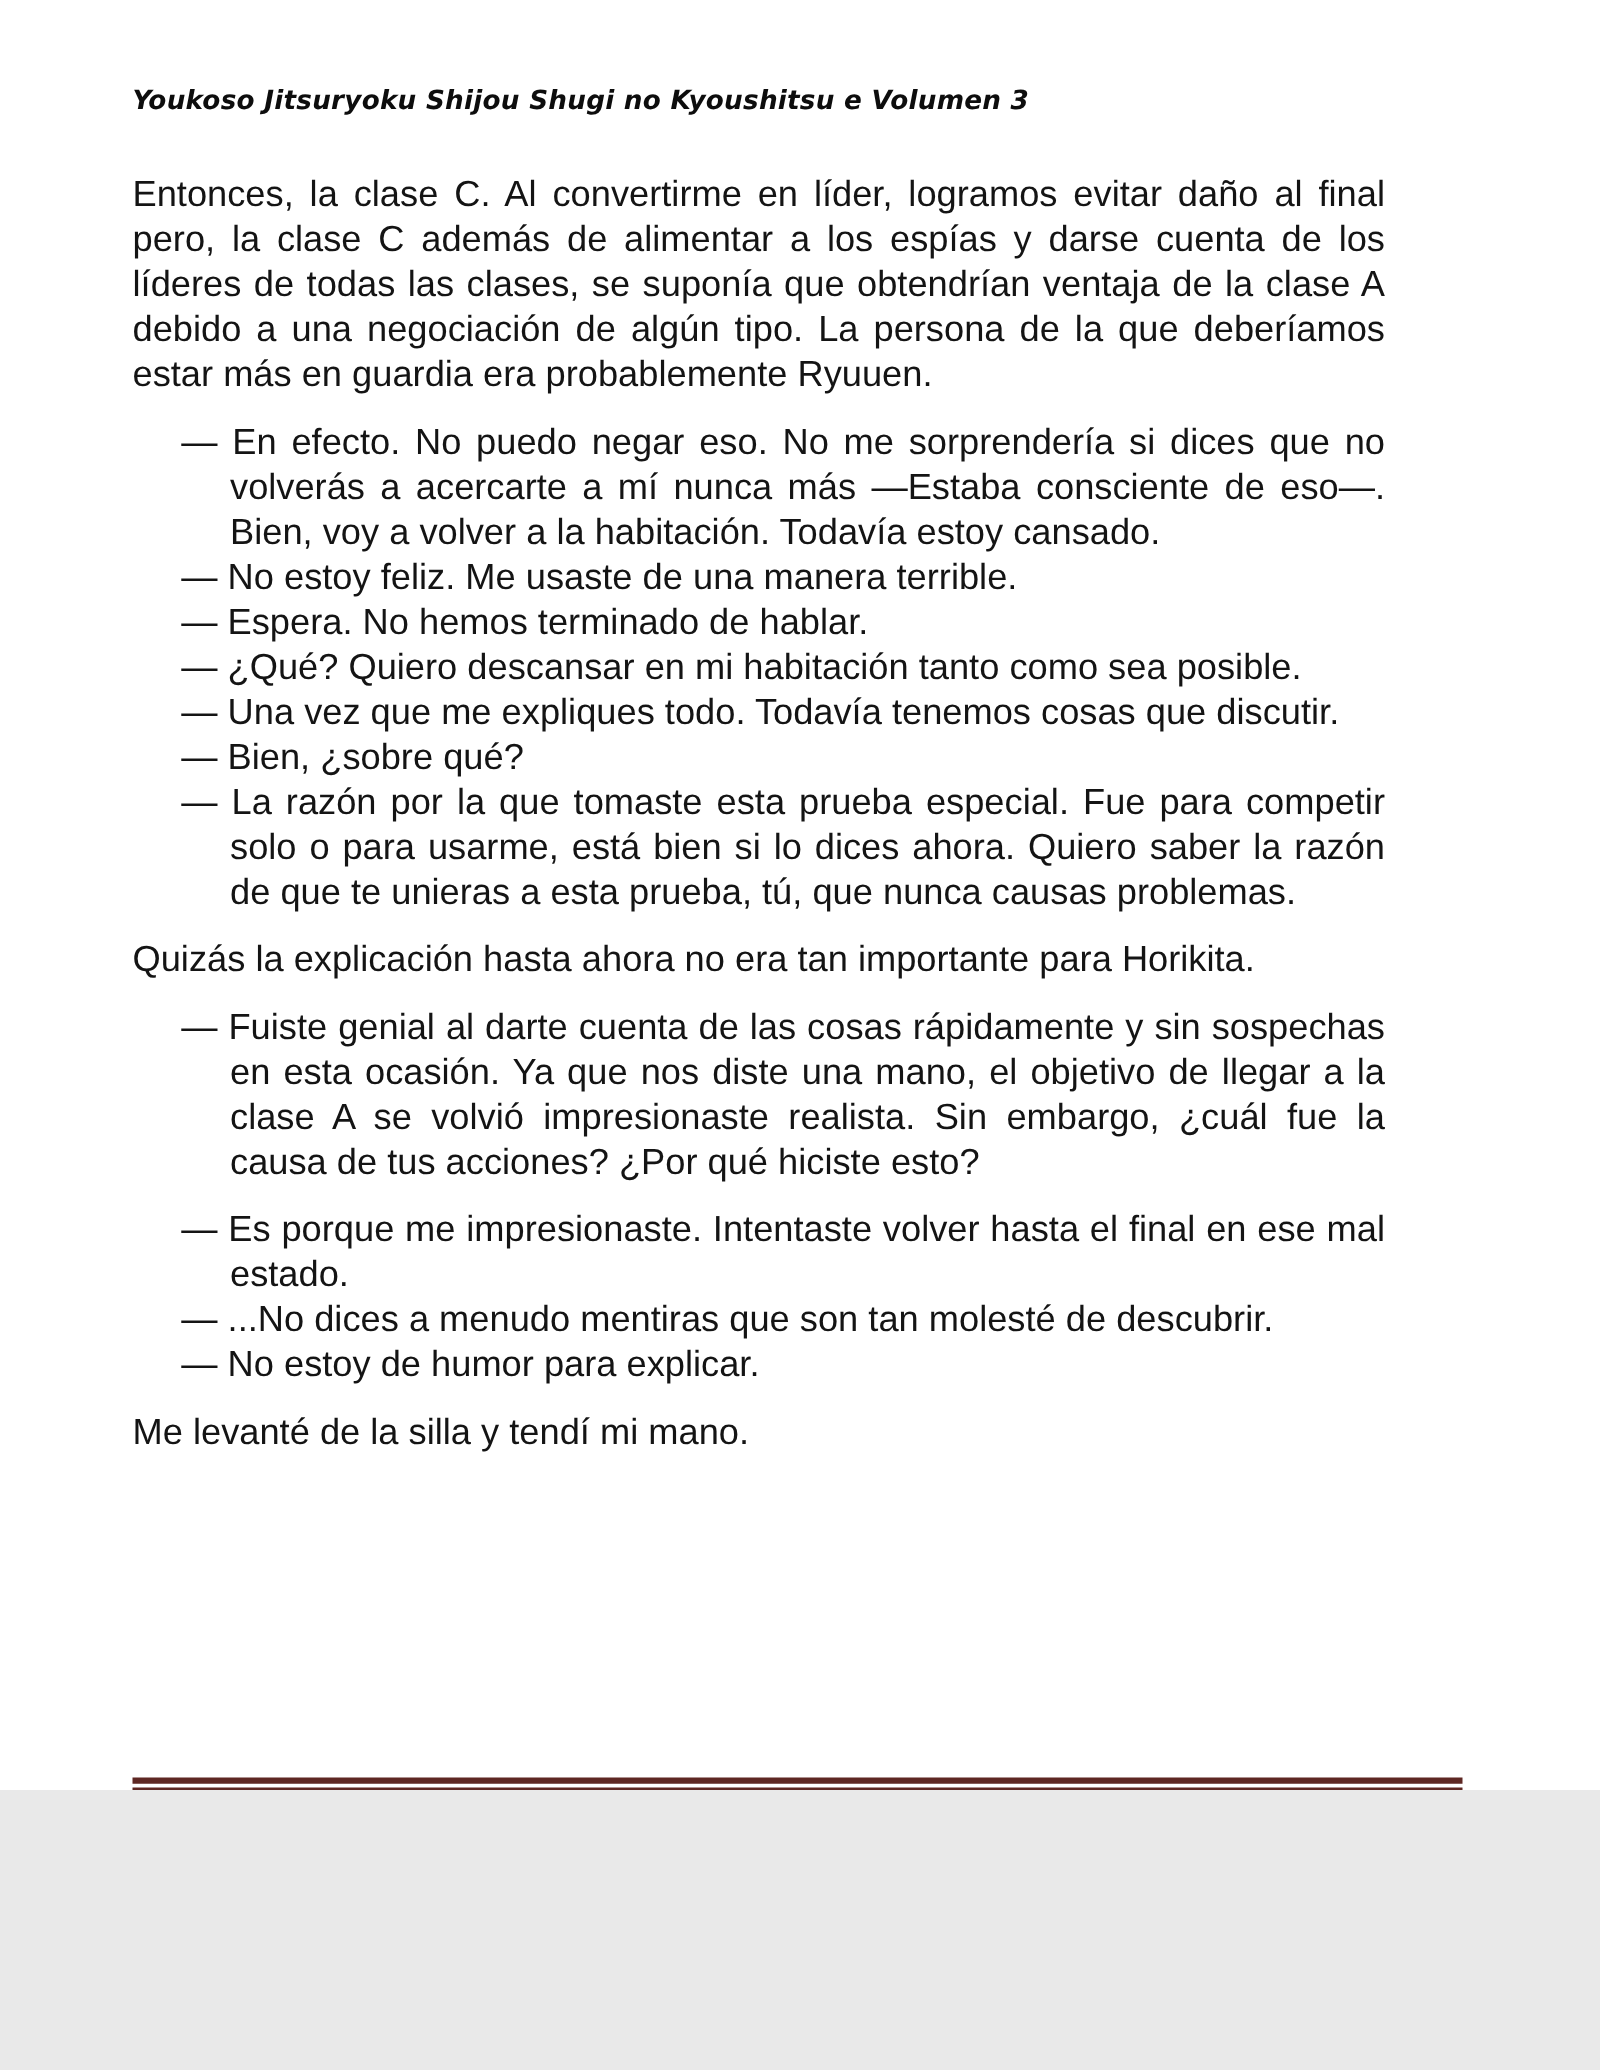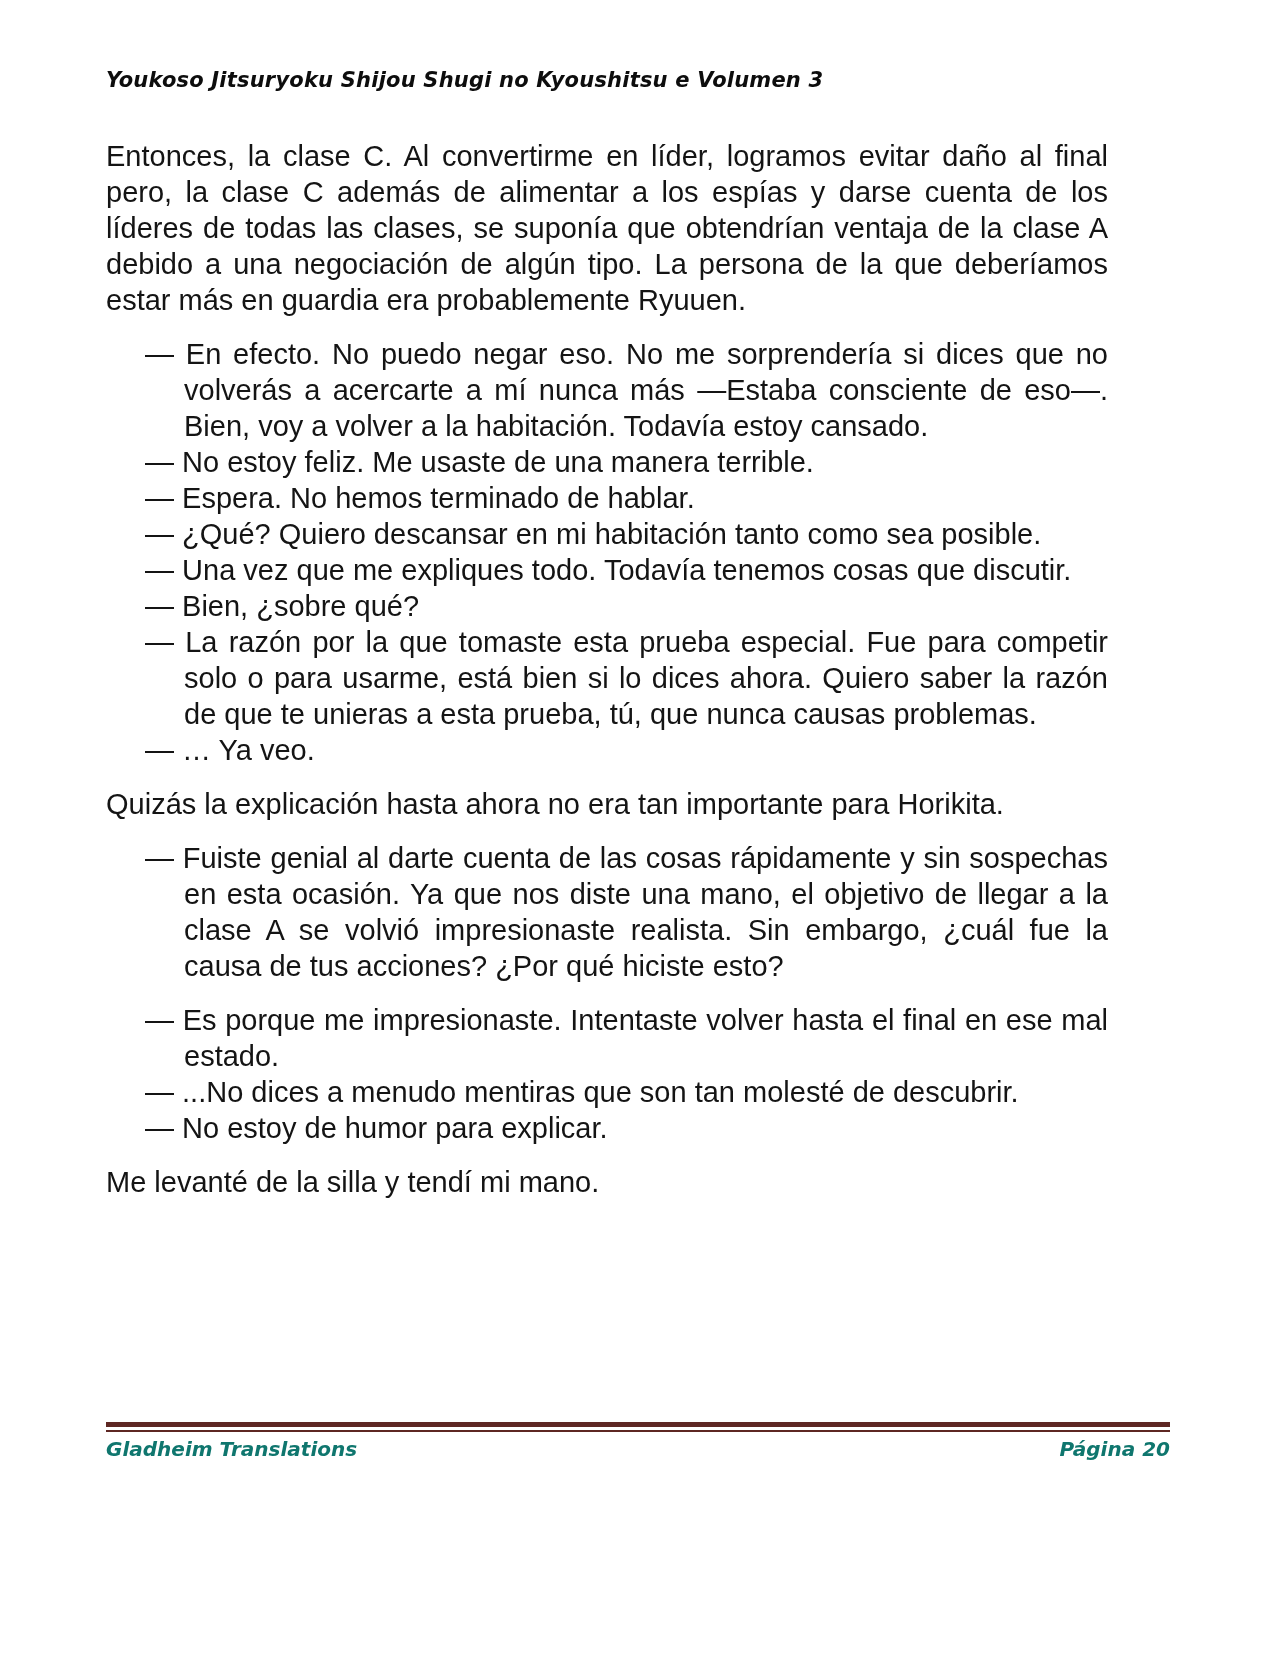--- a/index.html
+++ b/index.html
@@ -1,20 +1,20 @@
 <!DOCTYPE html>
 <html style="--rule-color: #5e2723;"><head>
 <meta charset="utf-8">
 <style>
   * { margin: 0; padding: 0; box-sizing: border-box; }
   html, body { background: #e9e9e9; }
   .page {
     position: relative;
     width: 1280px;
-    height: 1656px;
+    height: 1432px;
     margin: 0 auto;
     background: #ffffff;
     font-family: "Liberation Sans", sans-serif;
     color: #141414;
     overflow: hidden;
   }
   .header {
     position: absolute;
     top: 68px;
     left: 106px;
@@ -75,21 +75,20 @@
   <div class="content">
       <p class="para">Entonces, la clase C. Al convertirme en líder, logramos evitar daño al final pero, la clase C además de alimentar a los espías y darse cuenta de los líderes de todas las clases, se suponía que obtendrían ventaja de la clase A debido a una negociación de algún tipo. La persona de la que deberíamos estar más en guardia era probablemente Ryuuen.</p>
       <div class="dialogue-block">
         <p class="dialogue-line">— En efecto. No puedo negar eso. No me sorprendería si dices que no volverás a acercarte a mí nunca más —Estaba consciente de eso—. Bien, voy a volver a la habitación. Todavía estoy cansado.</p>
         <p class="dialogue-line">— No estoy feliz. Me usaste de una manera terrible.</p>
         <p class="dialogue-line">— Espera. No hemos terminado de hablar.</p>
         <p class="dialogue-line">— ¿Qué? Quiero descansar en mi habitación tanto como sea posible.</p>
         <p class="dialogue-line">— Una vez que me expliques todo. Todavía tenemos cosas que discutir.</p>
         <p class="dialogue-line">— Bien, ¿sobre qué?</p>
         <p class="dialogue-line">— La razón por la que tomaste esta prueba especial. Fue para competir solo o para usarme, está bien si lo dices ahora. Quiero saber la razón de que te unieras a esta prueba, tú, que nunca causas problemas.</p>
-        <p class="dialogue-line">— … Ya veo.</p>
       </div>
       <p class="para">Quizás la explicación hasta ahora no era tan importante para Horikita.</p>
       <div class="dialogue-block">
         <p class="dialogue-line">— Fuiste genial al darte cuenta de las cosas rápidamente y sin sospechas en esta ocasión. Ya que nos diste una mano, el objetivo de llegar a la clase A se volvió impresionaste realista. Sin embargo, ¿cuál fue la causa de tus acciones? ¿Por qué hiciste esto?</p>
       </div>
       <div class="dialogue-block">
         <p class="dialogue-line">— Es porque me impresionaste. Intentaste volver hasta el final en ese mal estado.</p>
         <p class="dialogue-line">— ...No dices a menudo mentiras que son tan molesté de descubrir.</p>
         <p class="dialogue-line">— No estoy de humor para explicar.</p>
       </div>

